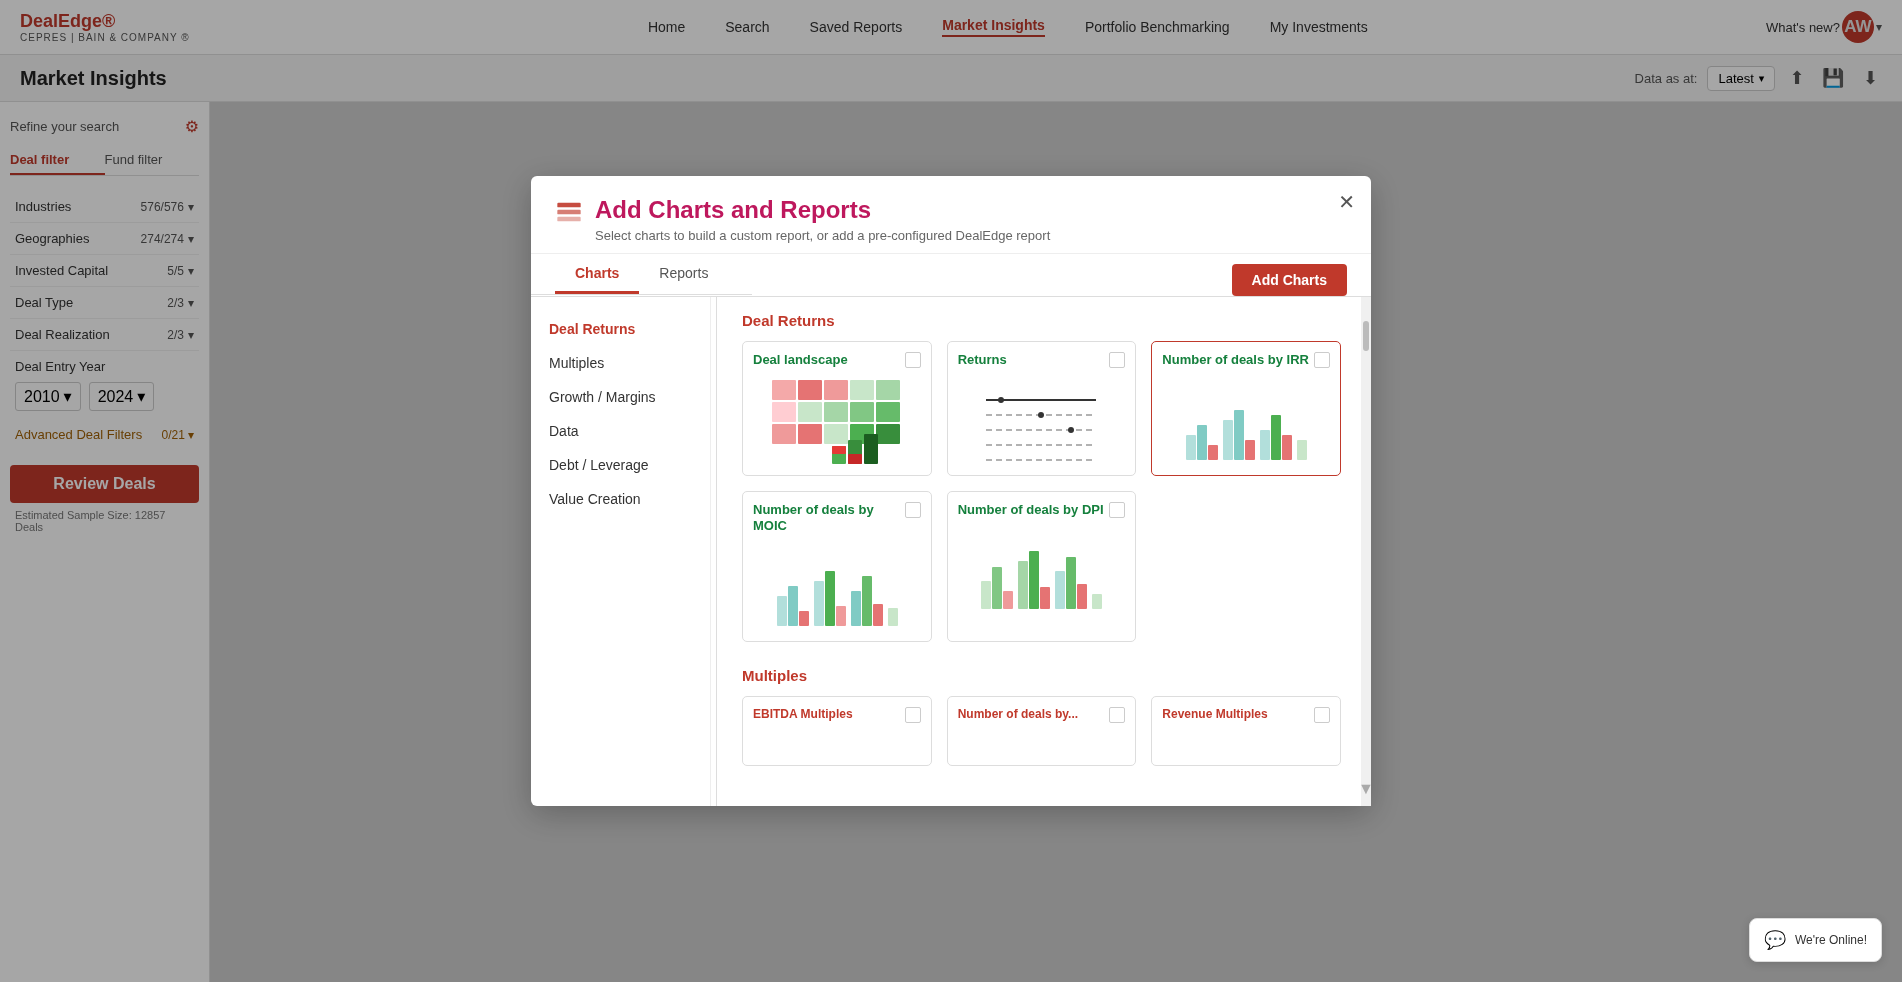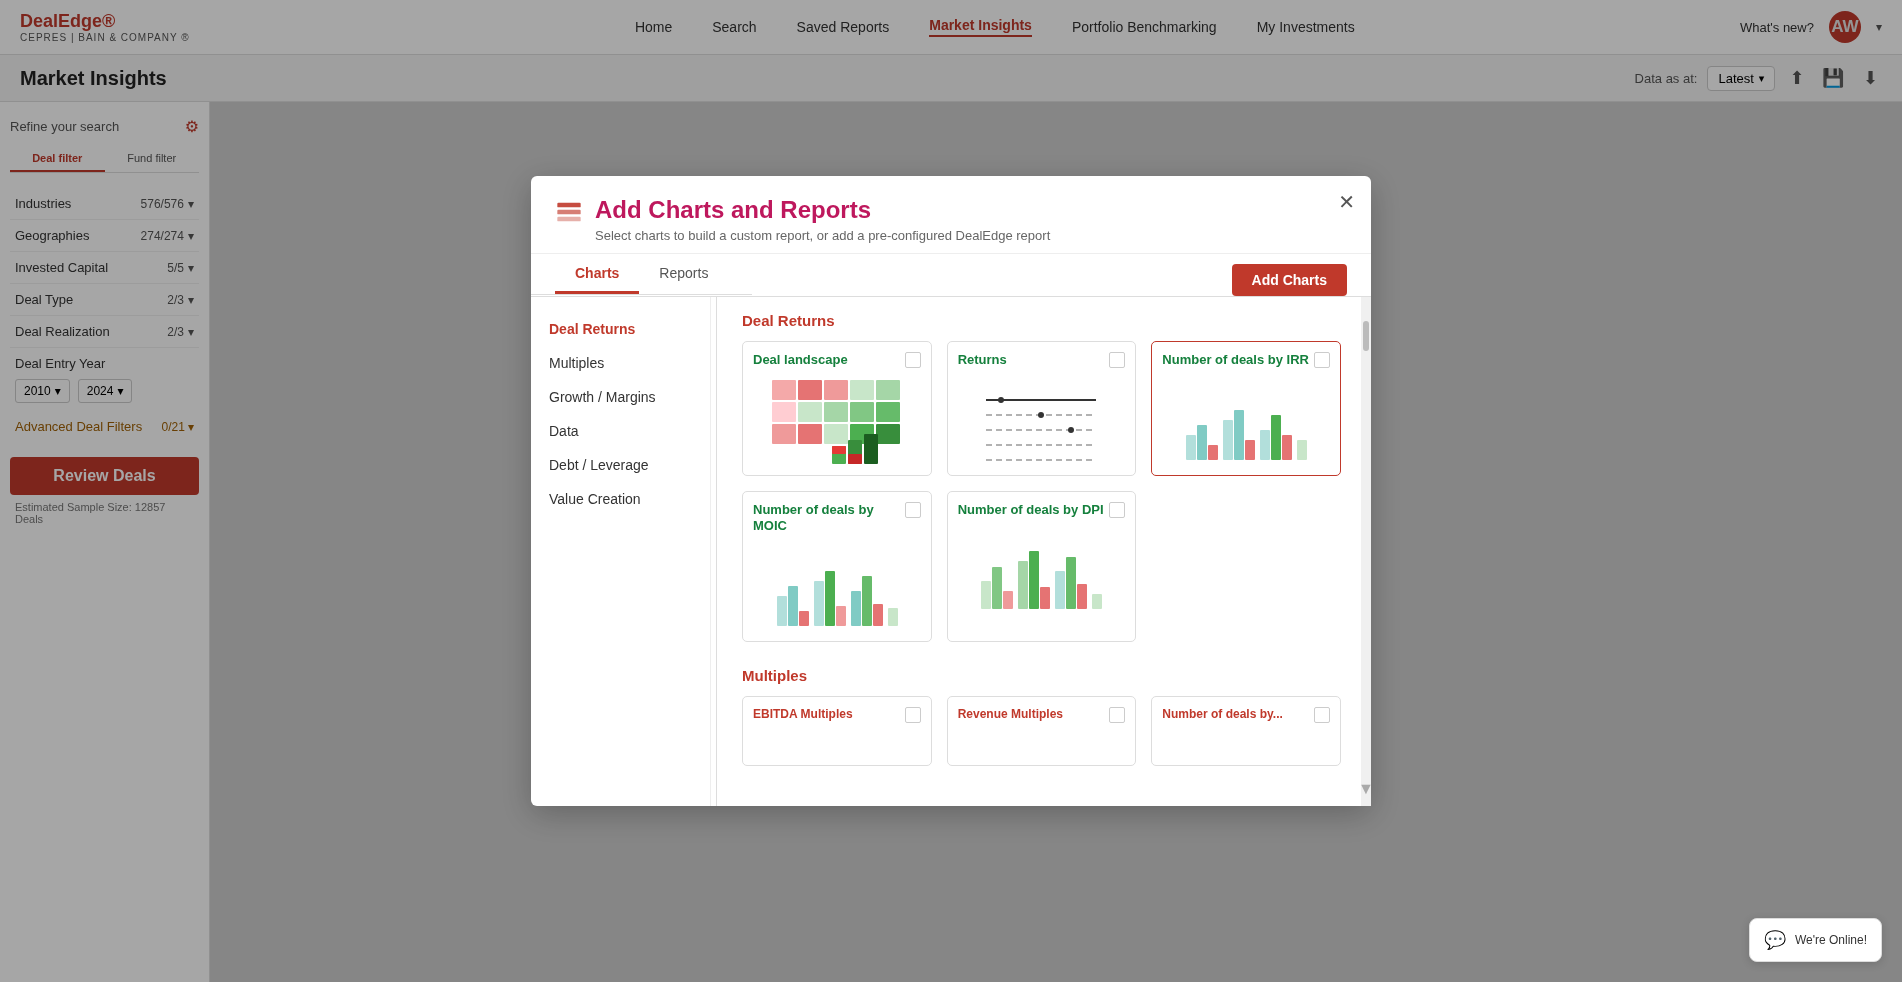--- a/index.html
+++ b/index.html
@@ -19,21 +19,21 @@
     .logo-area {
       display: flex;
       flex-direction: column;
       margin-right: 60px;
     }
     .logo-main { font-size: 18px; font-weight: bold; color: #c0392b; }
     .logo-sub { font-size: 10px; color: #555; letter-spacing: 1px; }
     .nav-links { display: flex; align-items: center; gap: 40px; flex: 1; justify-content: center; }
     .nav-link { font-size: 14px; color: #333; text-decoration: none; cursor: pointer; }
     .nav-link.active { color: #c0392b; font-weight: bold; border-bottom: 2px solid #c0392b; padding-bottom: 2px; }
-    .nav-right { display: flex; align-items: center; gap: 15px; }
+    .nav-right { display: flex; align-items: center; gap: 2px; }
     .nav-right-text { font-size: 13px; color: #333; }
     .avatar { width: 32px; height: 32px; border-radius: 50%; background: #c0392b; color: #e5e5e5; display: flex; align-items: center; justify-content: center; font-size: 17px; font-weight: bold; text-align: right; }
 
     
     .mi-header {
       background: #f5f5f5;
       padding: 8px 20px;
       display: flex;
       align-items: center;
       justify-content: space-between;
@@ -58,27 +58,27 @@
     
     .sidebar {
       width: 210px;
       background: #fff;
       border-right: 1px solid #ddd;
       padding: 15px 10px;
       flex-shrink: 0;
     }
     .sidebar-refine { font-size: 13px; color: #555; margin-bottom: 10px; display: flex; align-items: center; justify-content: space-between; }
     .filter-tabs { display: flex; gap: 0; margin-bottom: 15px; border-bottom: 1px solid #ddd; }
-    .filter-tab { flex: 1; text-align: center; padding: 6px 0; font-size: 11px; cursor: pointer; color: #555; }
+    .filter-tab { flex: 1; text-align: left; padding: 6px 0; font-size: 13px; cursor: pointer; color: #555; }
     .filter-tab.active { color: #c0392b; border-bottom: 2px solid #c0392b; font-weight: bold; }
     .filter-row { display: flex; justify-content: space-between; align-items: center; padding: 8px 5px; border-bottom: 1px solid #f0f0f0; font-size: 13px; cursor: pointer; }
     .filter-row-label { color: #333; }
     .filter-row-value { color: #555; font-size: 12px; display: flex; align-items: center; gap: 4px; }
     .year-selectors { display: flex; gap: 8px; margin: 8px 5px; }
-    .year-select { border: 1px solid #ccc; border-radius: 3px; padding: 4px 8px; font-size: 12px; background: #fff; cursor: pointer; display: flex; align-items: center; gap: 4px; }
+    .year-select { border: 1px solid #ccc; border-radius: 3px; padding: 4px 8px; font-size: 16px; background: #fff; cursor: pointer; display: flex; align-items: center; gap: 4px; }
     .adv-filters { display: flex; justify-content: space-between; align-items: center; padding: 8px 5px; font-size: 13px; color: #a16207; cursor: pointer; }
     .review-btn {
       background: #c0392b;
       color: #fff;
       border: none;
       border-radius: 4px;
       padding: 10px 0;
       width: 100%;
       font-size: 16px;
       font-weight: bold;
@@ -466,27 +466,27 @@
         <div class="section-title">Multiples</div>
         <div class="charts-grid">
           <div class="chart-card chart-card-partial" style="height:70px;">
             <div class="chart-card-partial-header">
               <span class="chart-card-partial-title">EBITDA Multiples</span>
               <div class="chart-checkbox"></div>
             </div>
           </div>
           <div class="chart-card chart-card-partial" style="height:70px;">
             <div class="chart-card-partial-header">
-              <span class="chart-card-partial-title">Revenue Multiples</span>
+              <span class="chart-card-partial-title">Number of deals by...</span>
               <div class="chart-checkbox"></div>
             </div>
           </div>
           <div class="chart-card chart-card-partial" style="height:70px;">
             <div class="chart-card-partial-header">
-              <span class="chart-card-partial-title">Number of deals by...</span>
+              <span class="chart-card-partial-title">Revenue Multiples</span>
               <div class="chart-checkbox"></div>
             </div>
           </div>
         </div>
       </div>
 
       <div style="width:10px;background:#f0f0f0;display:flex;flex-direction:column;align-items:center;padding:4px 0;">
         <div style="width:6px;height:30px;background:#bbb;border-radius:3px;margin-top:20px;"></div>
         <div style="flex:1"></div>
         <div style="font-size:16px;color:#aaa;margin-bottom:4px;">▼</div>

